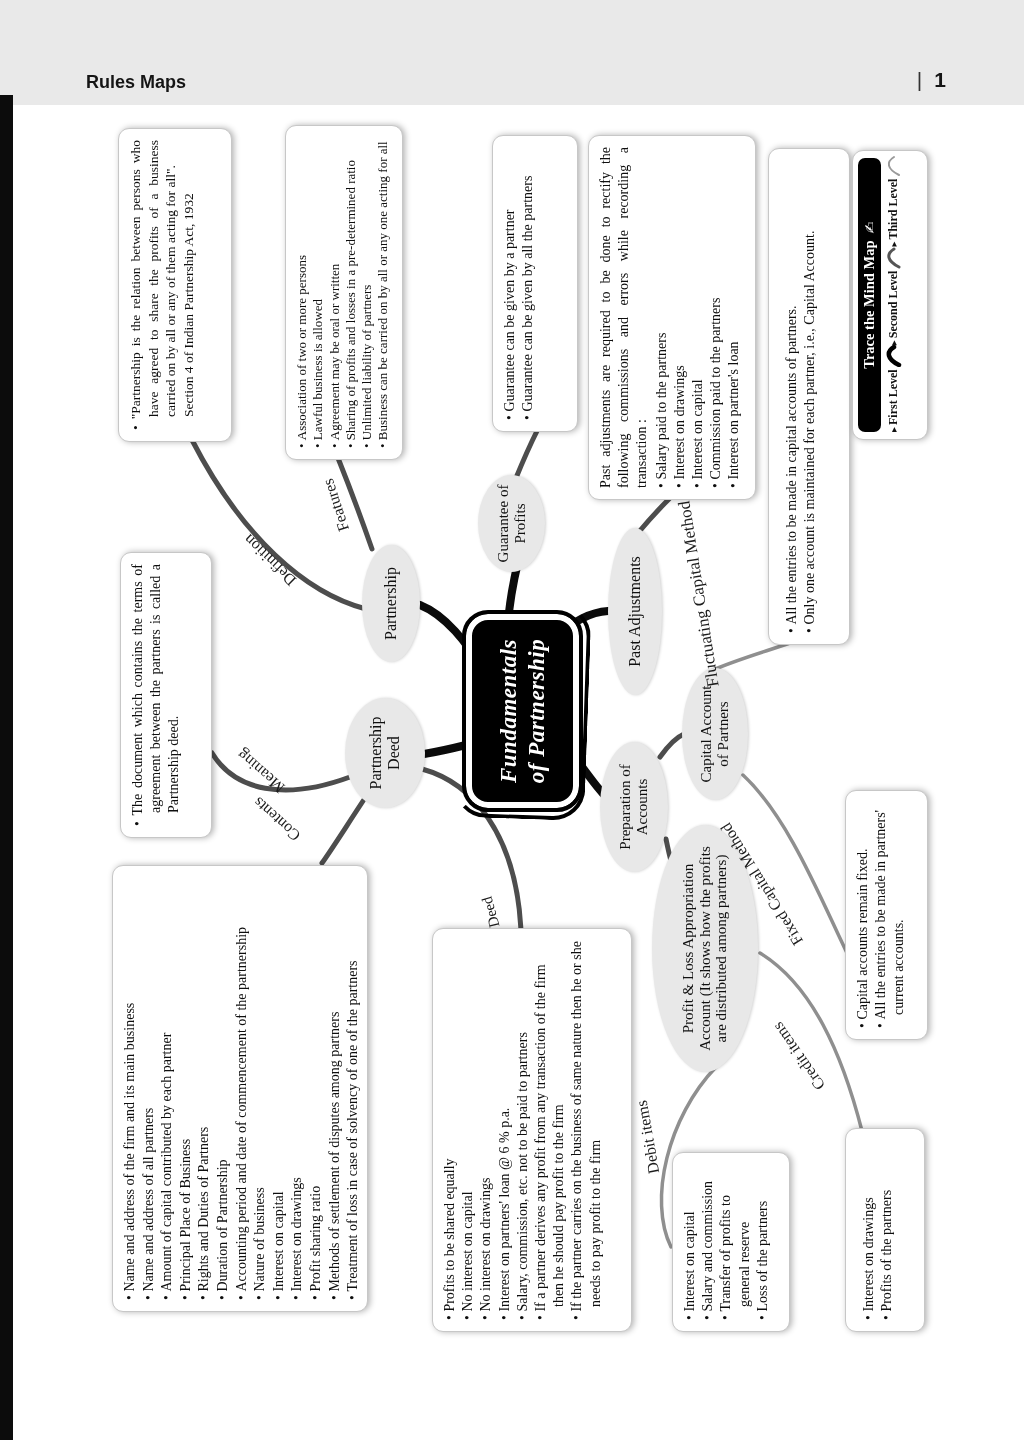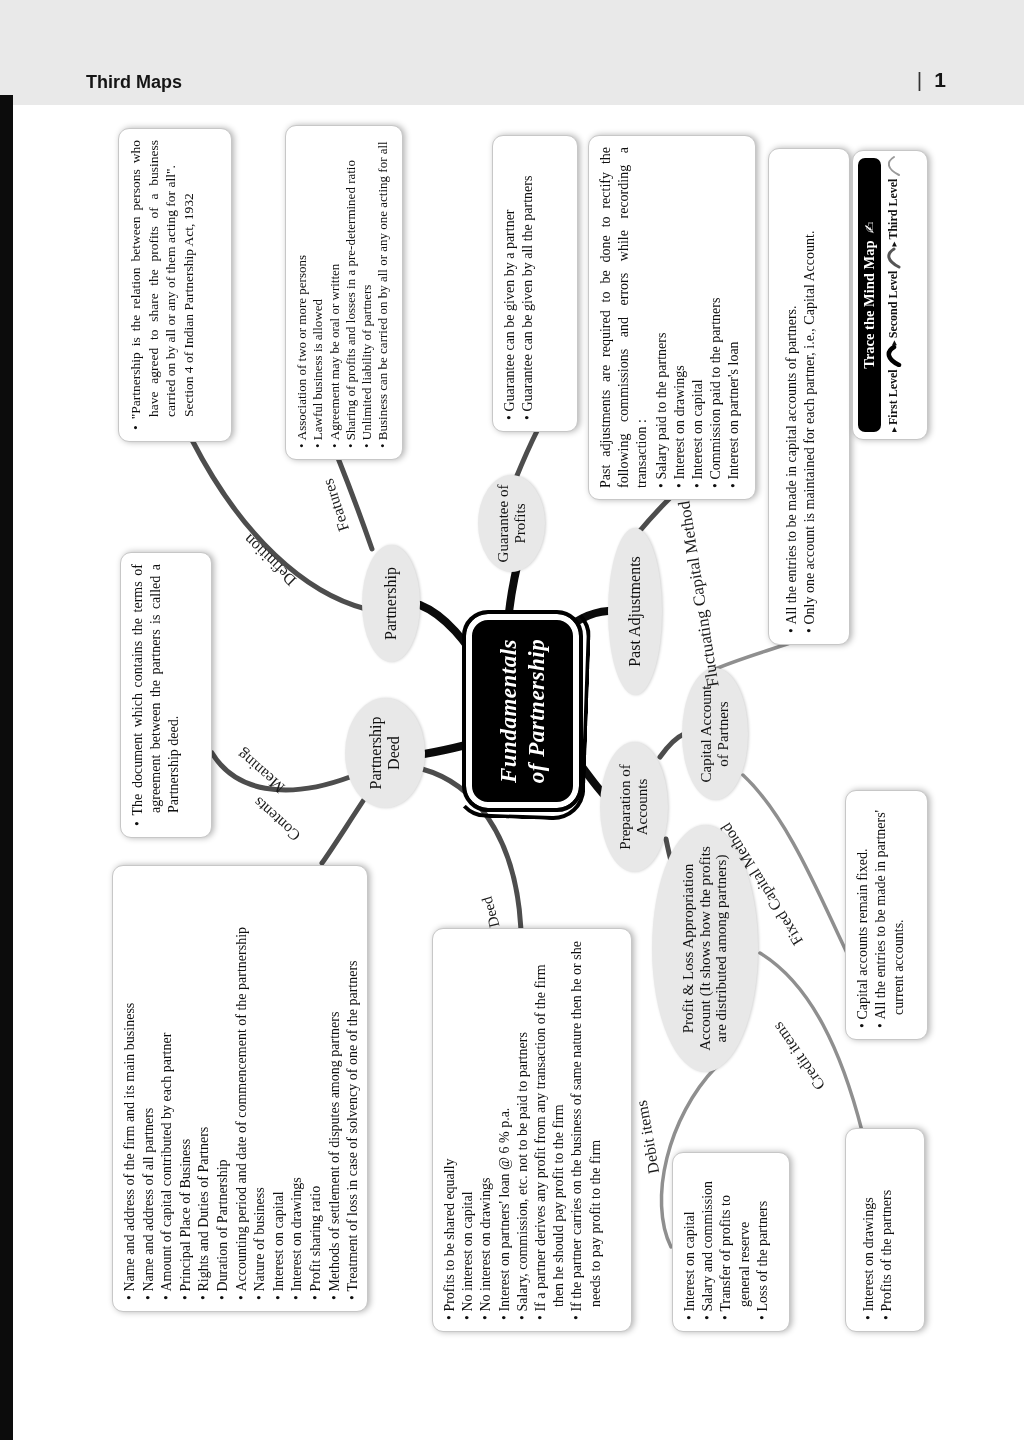--- a/index.html
+++ b/index.html
@@ -48,21 +48,21 @@
   #legend .row{display:flex;align-items:center;justify-content:space-between;font-size:12px;font-weight:bold;}
   #legend .it{display:flex;align-items:center;gap:2px;white-space:nowrap;}
   #legend .tri{font-size:10px;}
   .rules-text{font-size:15px;fill:#1c1c1c;}
 </style>
 </head>
 <body>
 
 <div id="page">
   <div id="hdr">
-    <div class="t">Third Maps</div>
+    <div class="t">Rules Maps</div>
     <div class="pn"><span class="bar">|</span><span>1</span></div>
   </div>
   <div id="leftbar"></div>
 
   <div id="map">
 
     <svg id="curves" width="1290" height="890" viewBox="0 0 1290 890">
 
       <g fill="none" stroke="#0b0b0b" stroke-width="8" stroke-linecap="round">
         <path d="M735,412 C762,398 790,375 800,350"></path>

